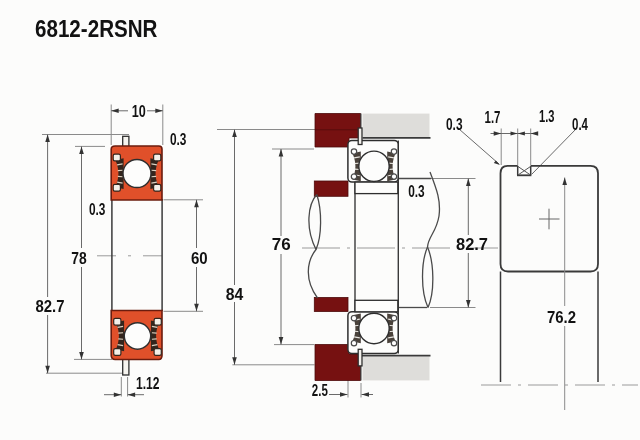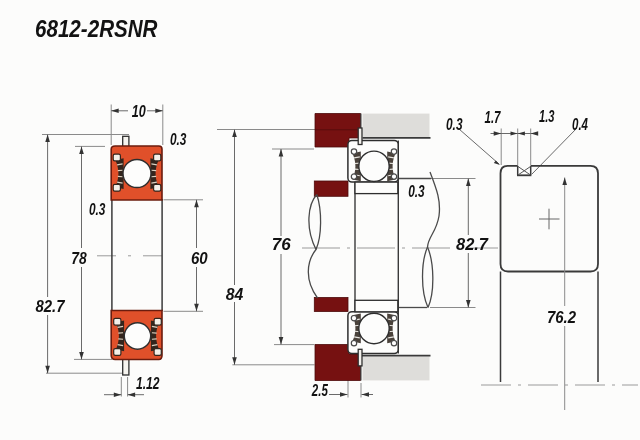--- a/index.html
+++ b/index.html
@@ -1,16 +1,16 @@
 <!DOCTYPE html>
 <html><head>
 <meta charset="utf-8">
 <style>
   html,body{margin:0;padding:0;background:#fcfcfb;}
-  #page{position:relative;width:640px;height:440px;background:#fcfcfb;overflow:hidden;font-style:italic;}
+  #page{position:relative;width:640px;height:440px;background:#fcfcfb;overflow:hidden;}
   svg{position:absolute;left:0;top:0;}
   text{font-family:"Liberation Sans",sans-serif;fill:#121212;}
   .dim{font-size:16px;font-weight:bold;}
   .ttl{font-size:23px;font-weight:bold;}
 </style>
 </head>
 <body>
 <div id="page">
 <svg width="640" height="440" viewBox="0 0 640 440">
 <defs>

